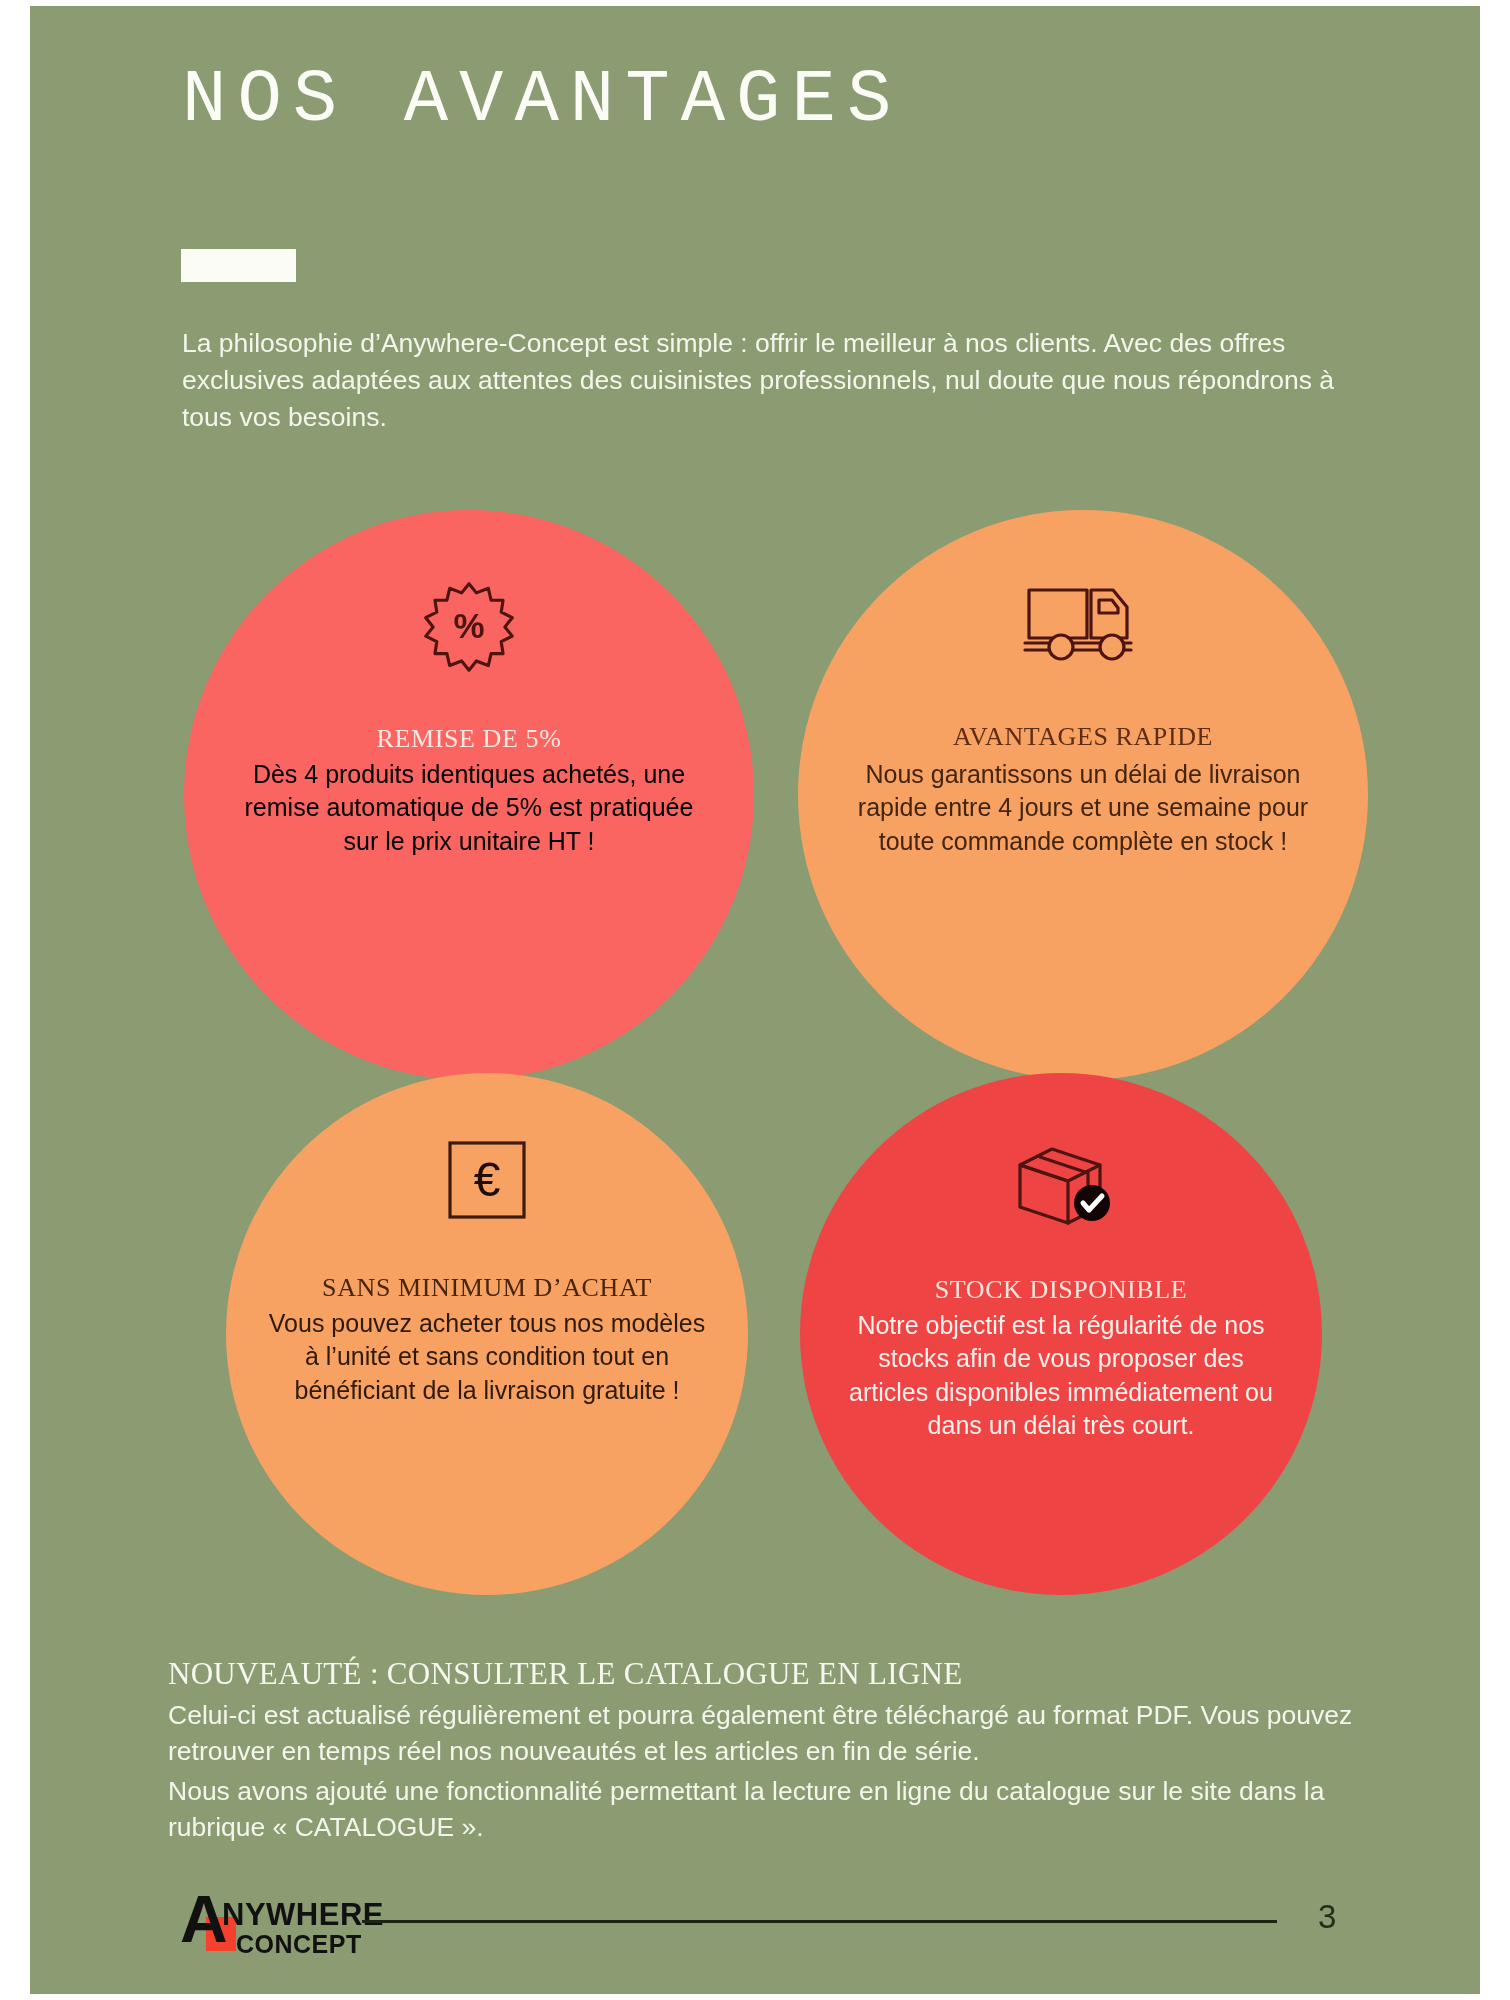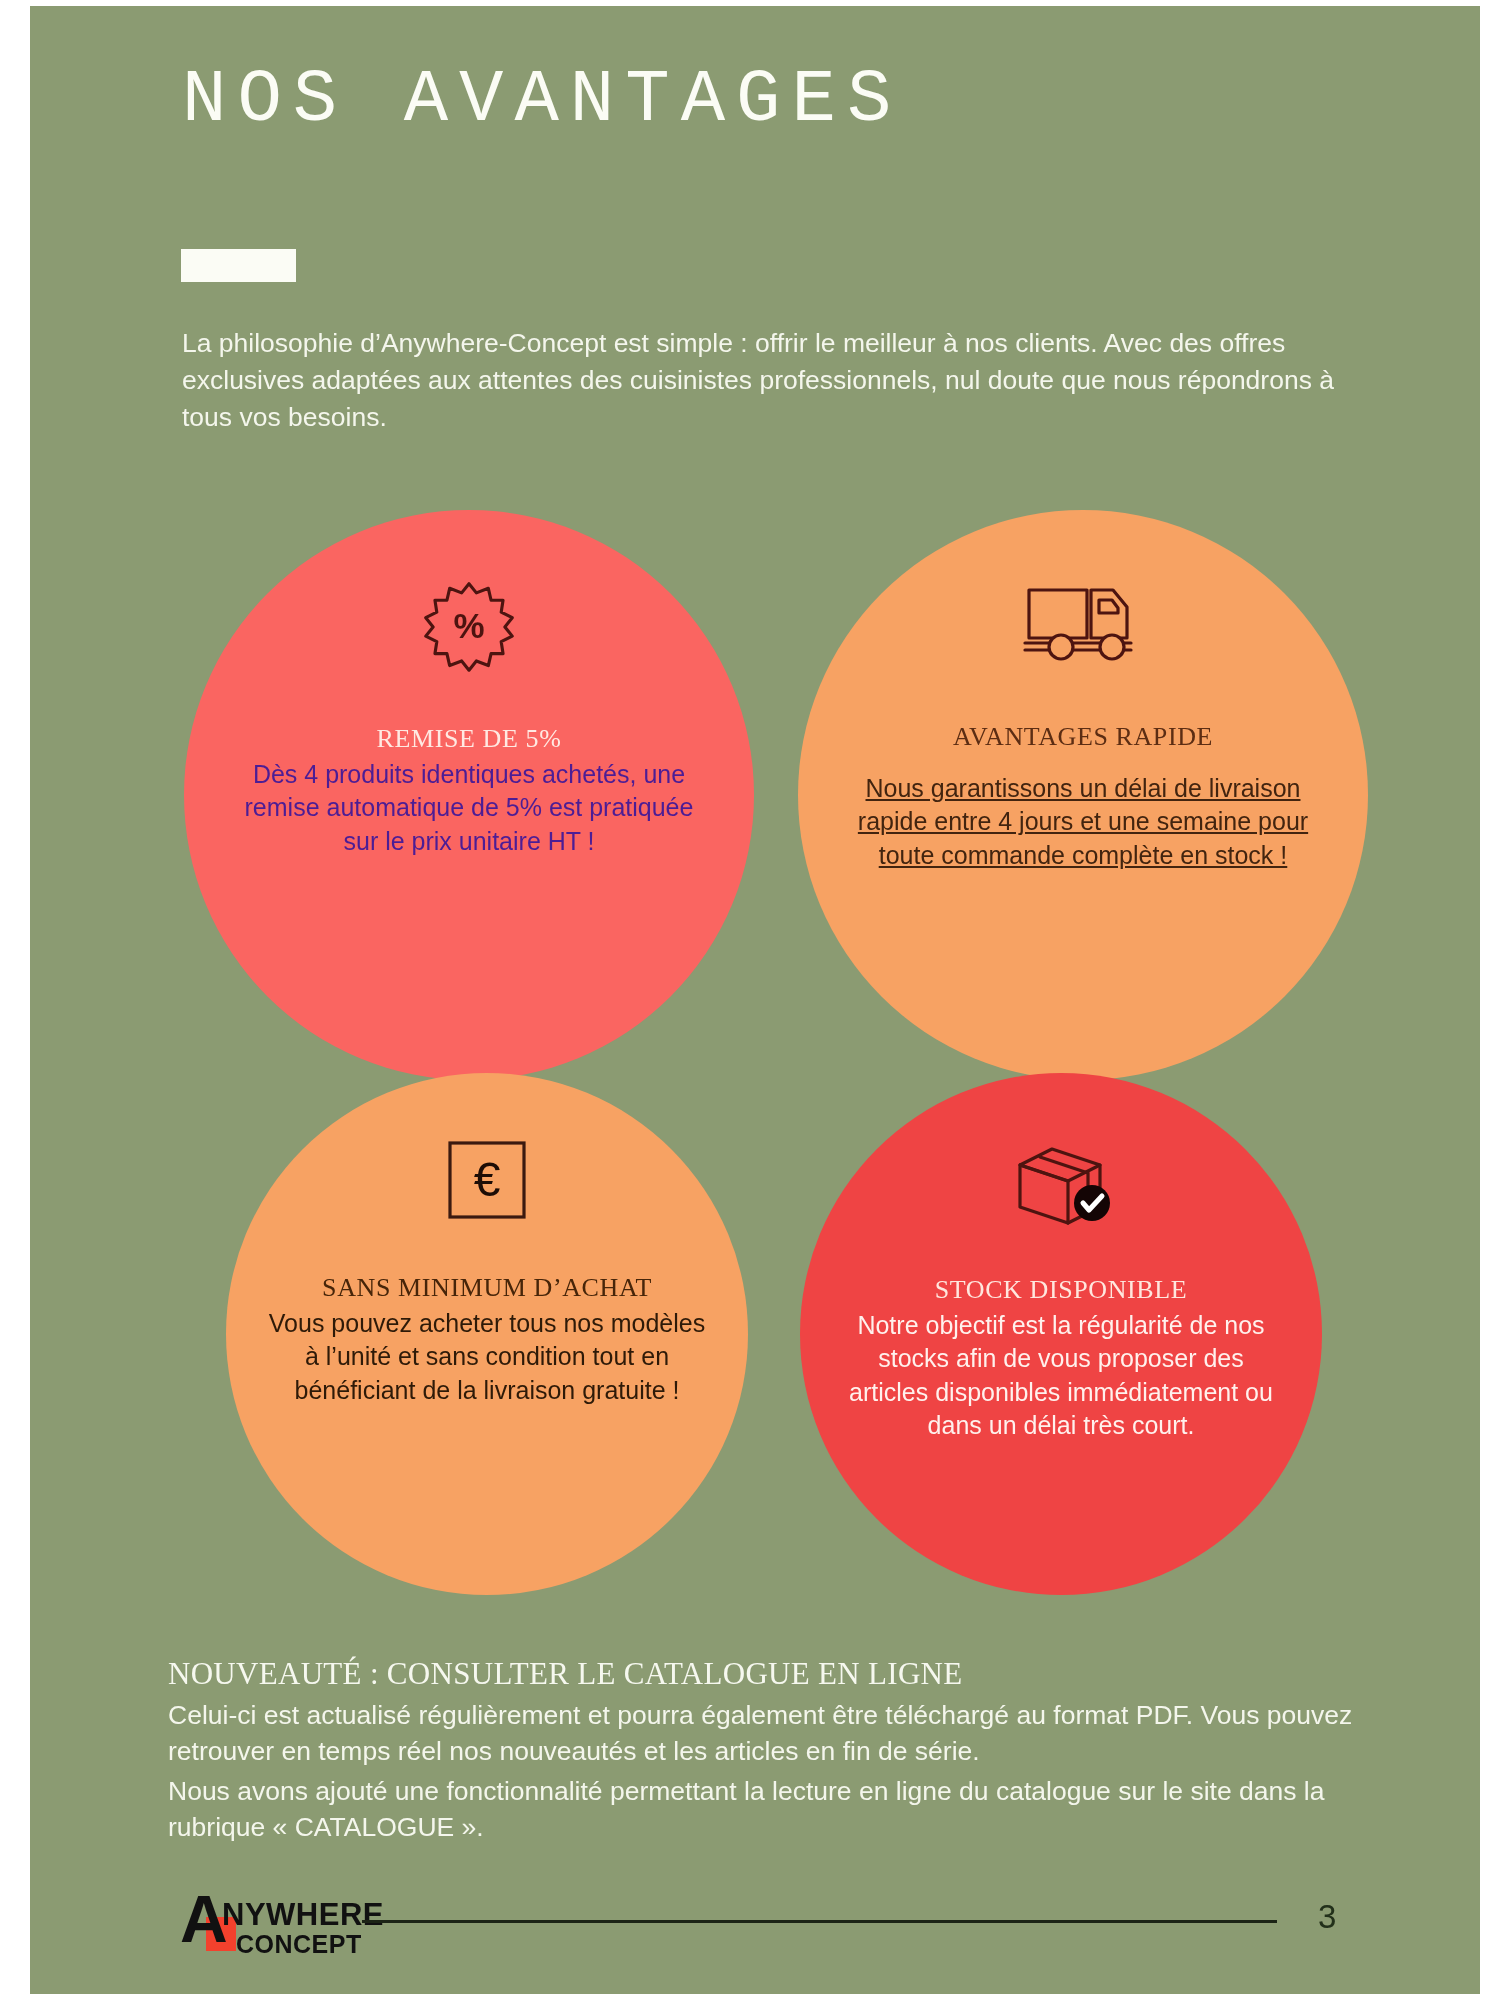--- a/index.html
+++ b/index.html
@@ -75,30 +75,30 @@
     line-height:1.33;
     text-align:center;
   }
   
   #card-1 {
     left:184px; top:510px; width:570px; height:570px;
     background:#fa6561;
   }
   #card-1 .icon-wrap { margin-top:70px; }
   #card-1 .c-title { margin-top:52px; color:#ffe9e2; }
-  #card-1 .c-body  { margin-top:4px; color:#4c1d95; width:470px; }
+  #card-1 .c-body  { margin-top:4px; color:#000000; width:470px; }
 
   
   #card-2 {
     left:798px; top:510px; width:570px; height:570px;
     background:#f7a263;
   }
   #card-2 .icon-wrap { margin-top:72px; }
   #card-2 .c-title { margin-top:54px; color:#5c2d13; }
-  #card-2 .c-body  { margin-top:20px; color:#42240f; width:470px;text-decoration:underline; }
+  #card-2 .c-body  { margin-top:6px; color:#42240f; width:470px; }
 
   
   #card-3 {
     left:226px; top:1073px; width:522px; height:522px;
     background:#f7a263;
   }
   #card-3 .icon-wrap { margin-top:66px; }
   #card-3 .c-title { margin-top:52px; color:#472509; }
   #card-3 .c-body  { margin-top:4px; color:#2e1a08; width:440px; }
 

